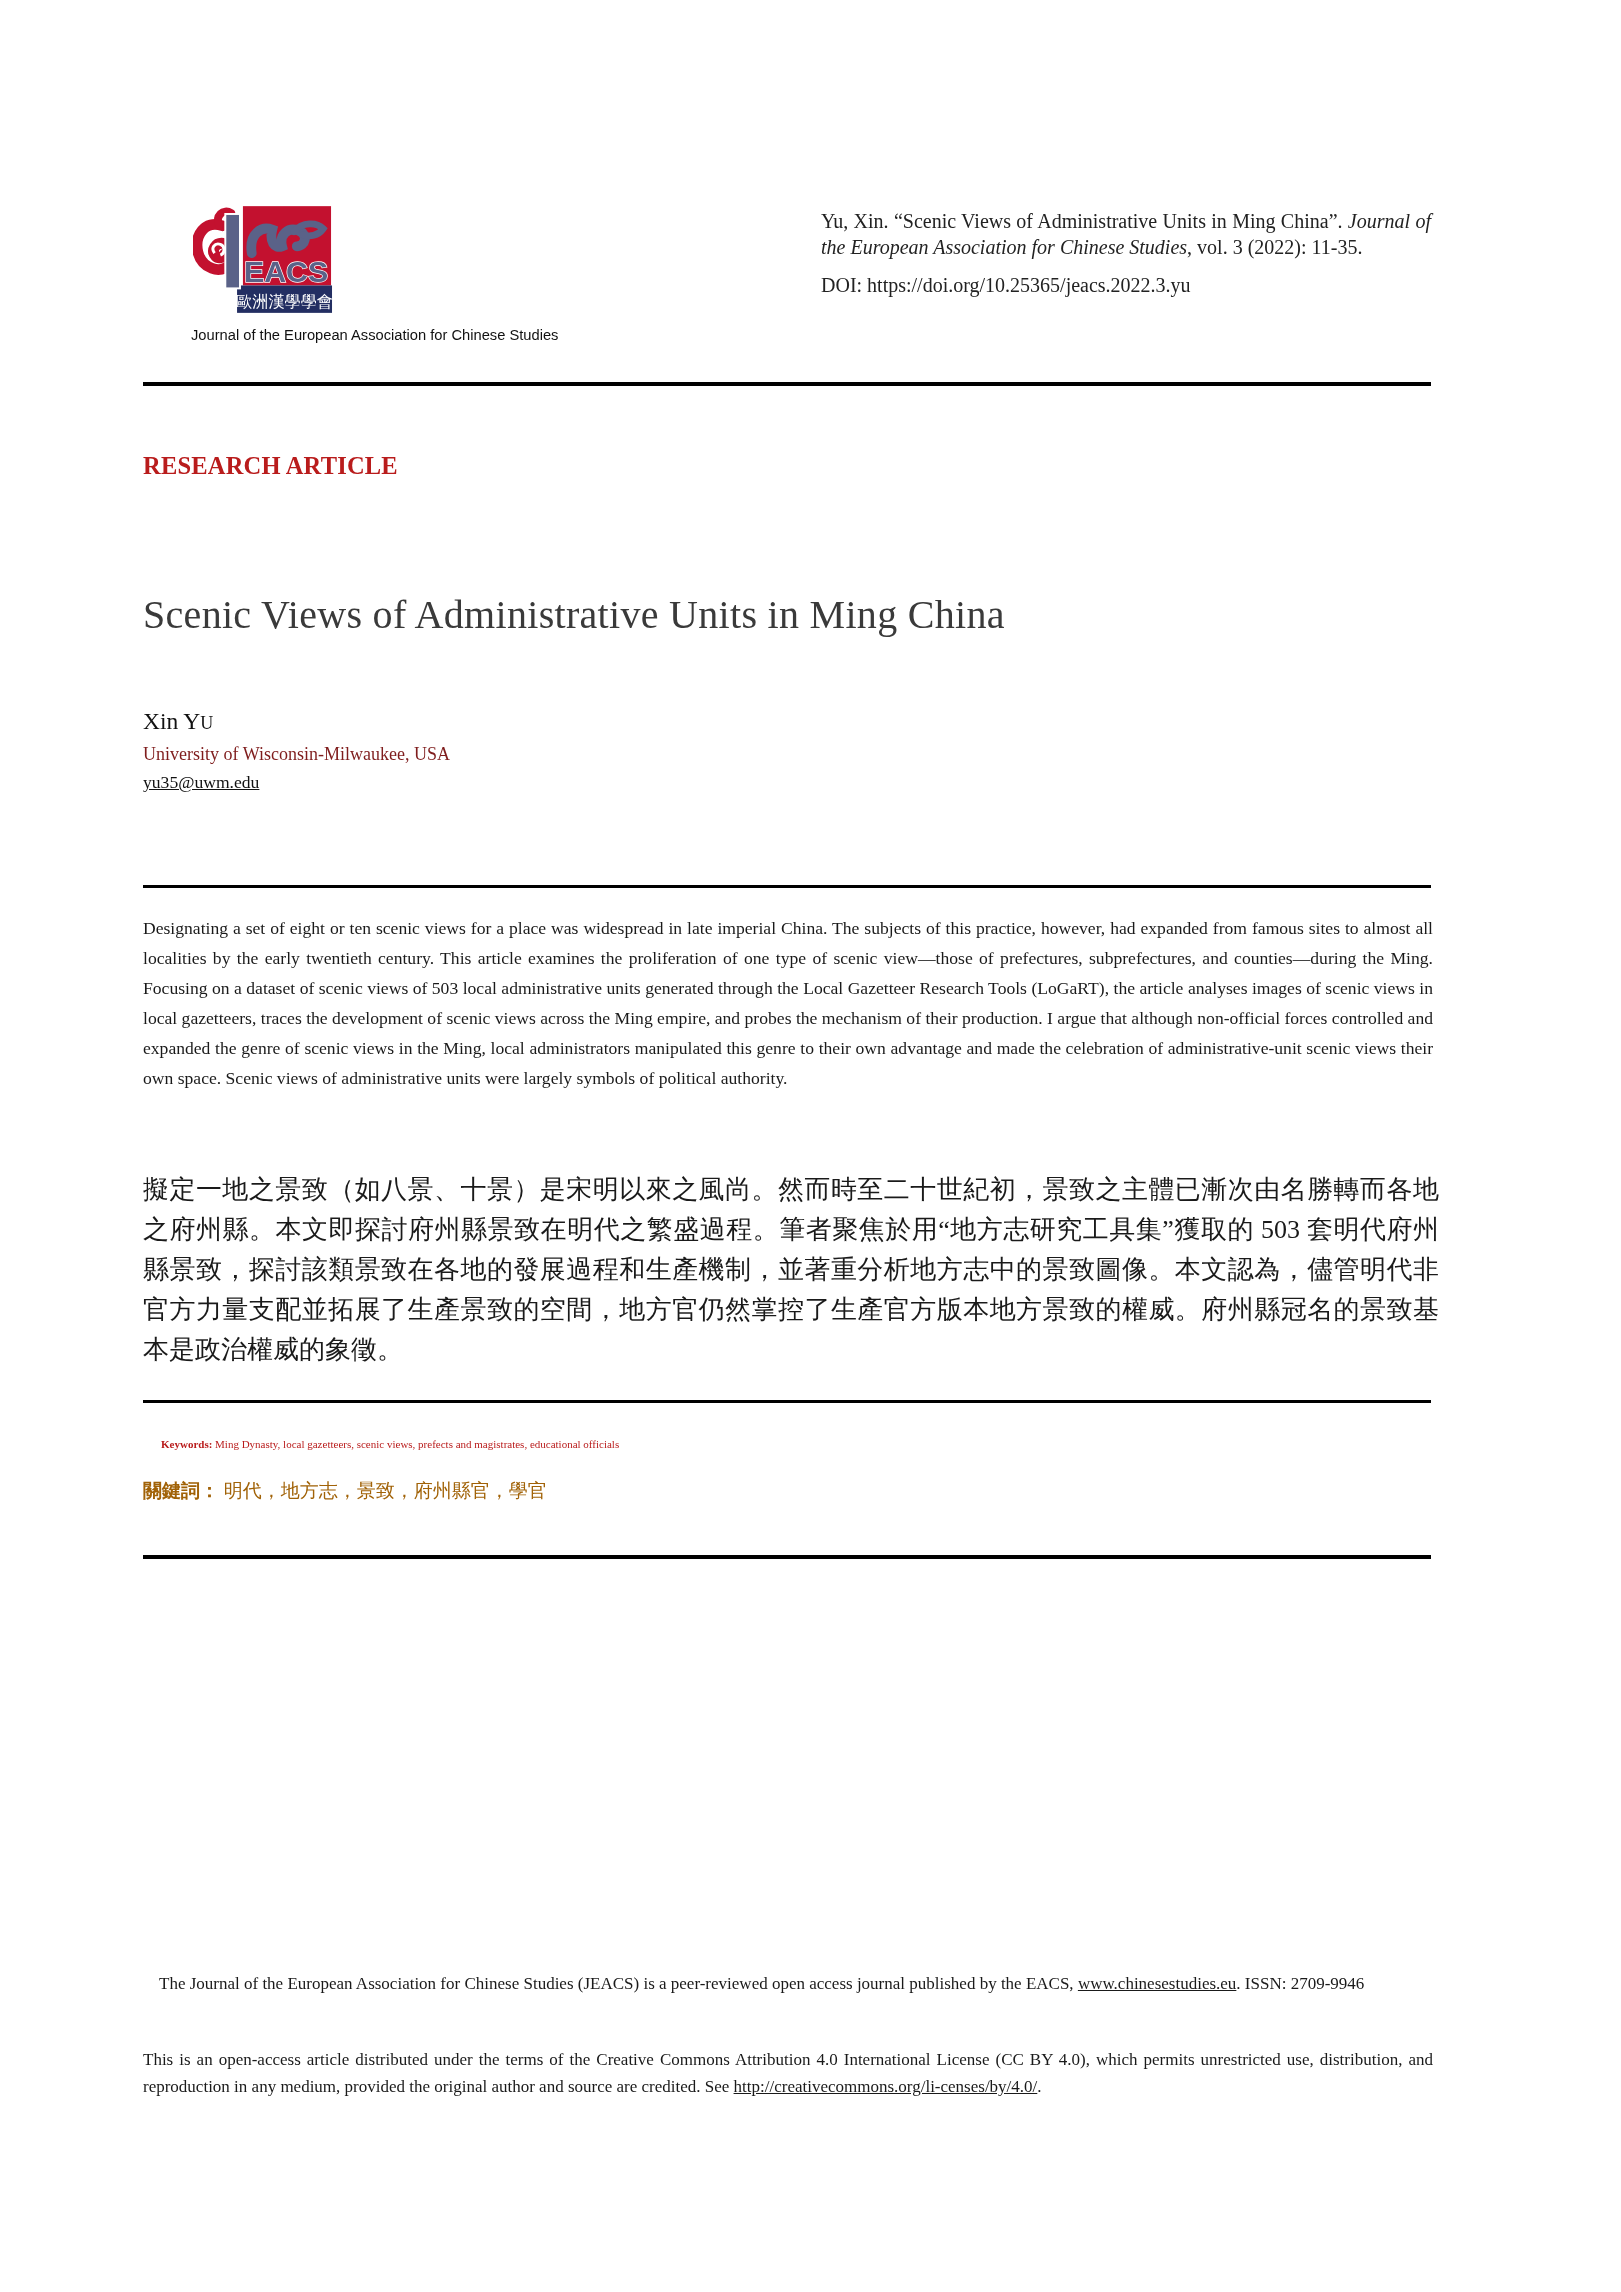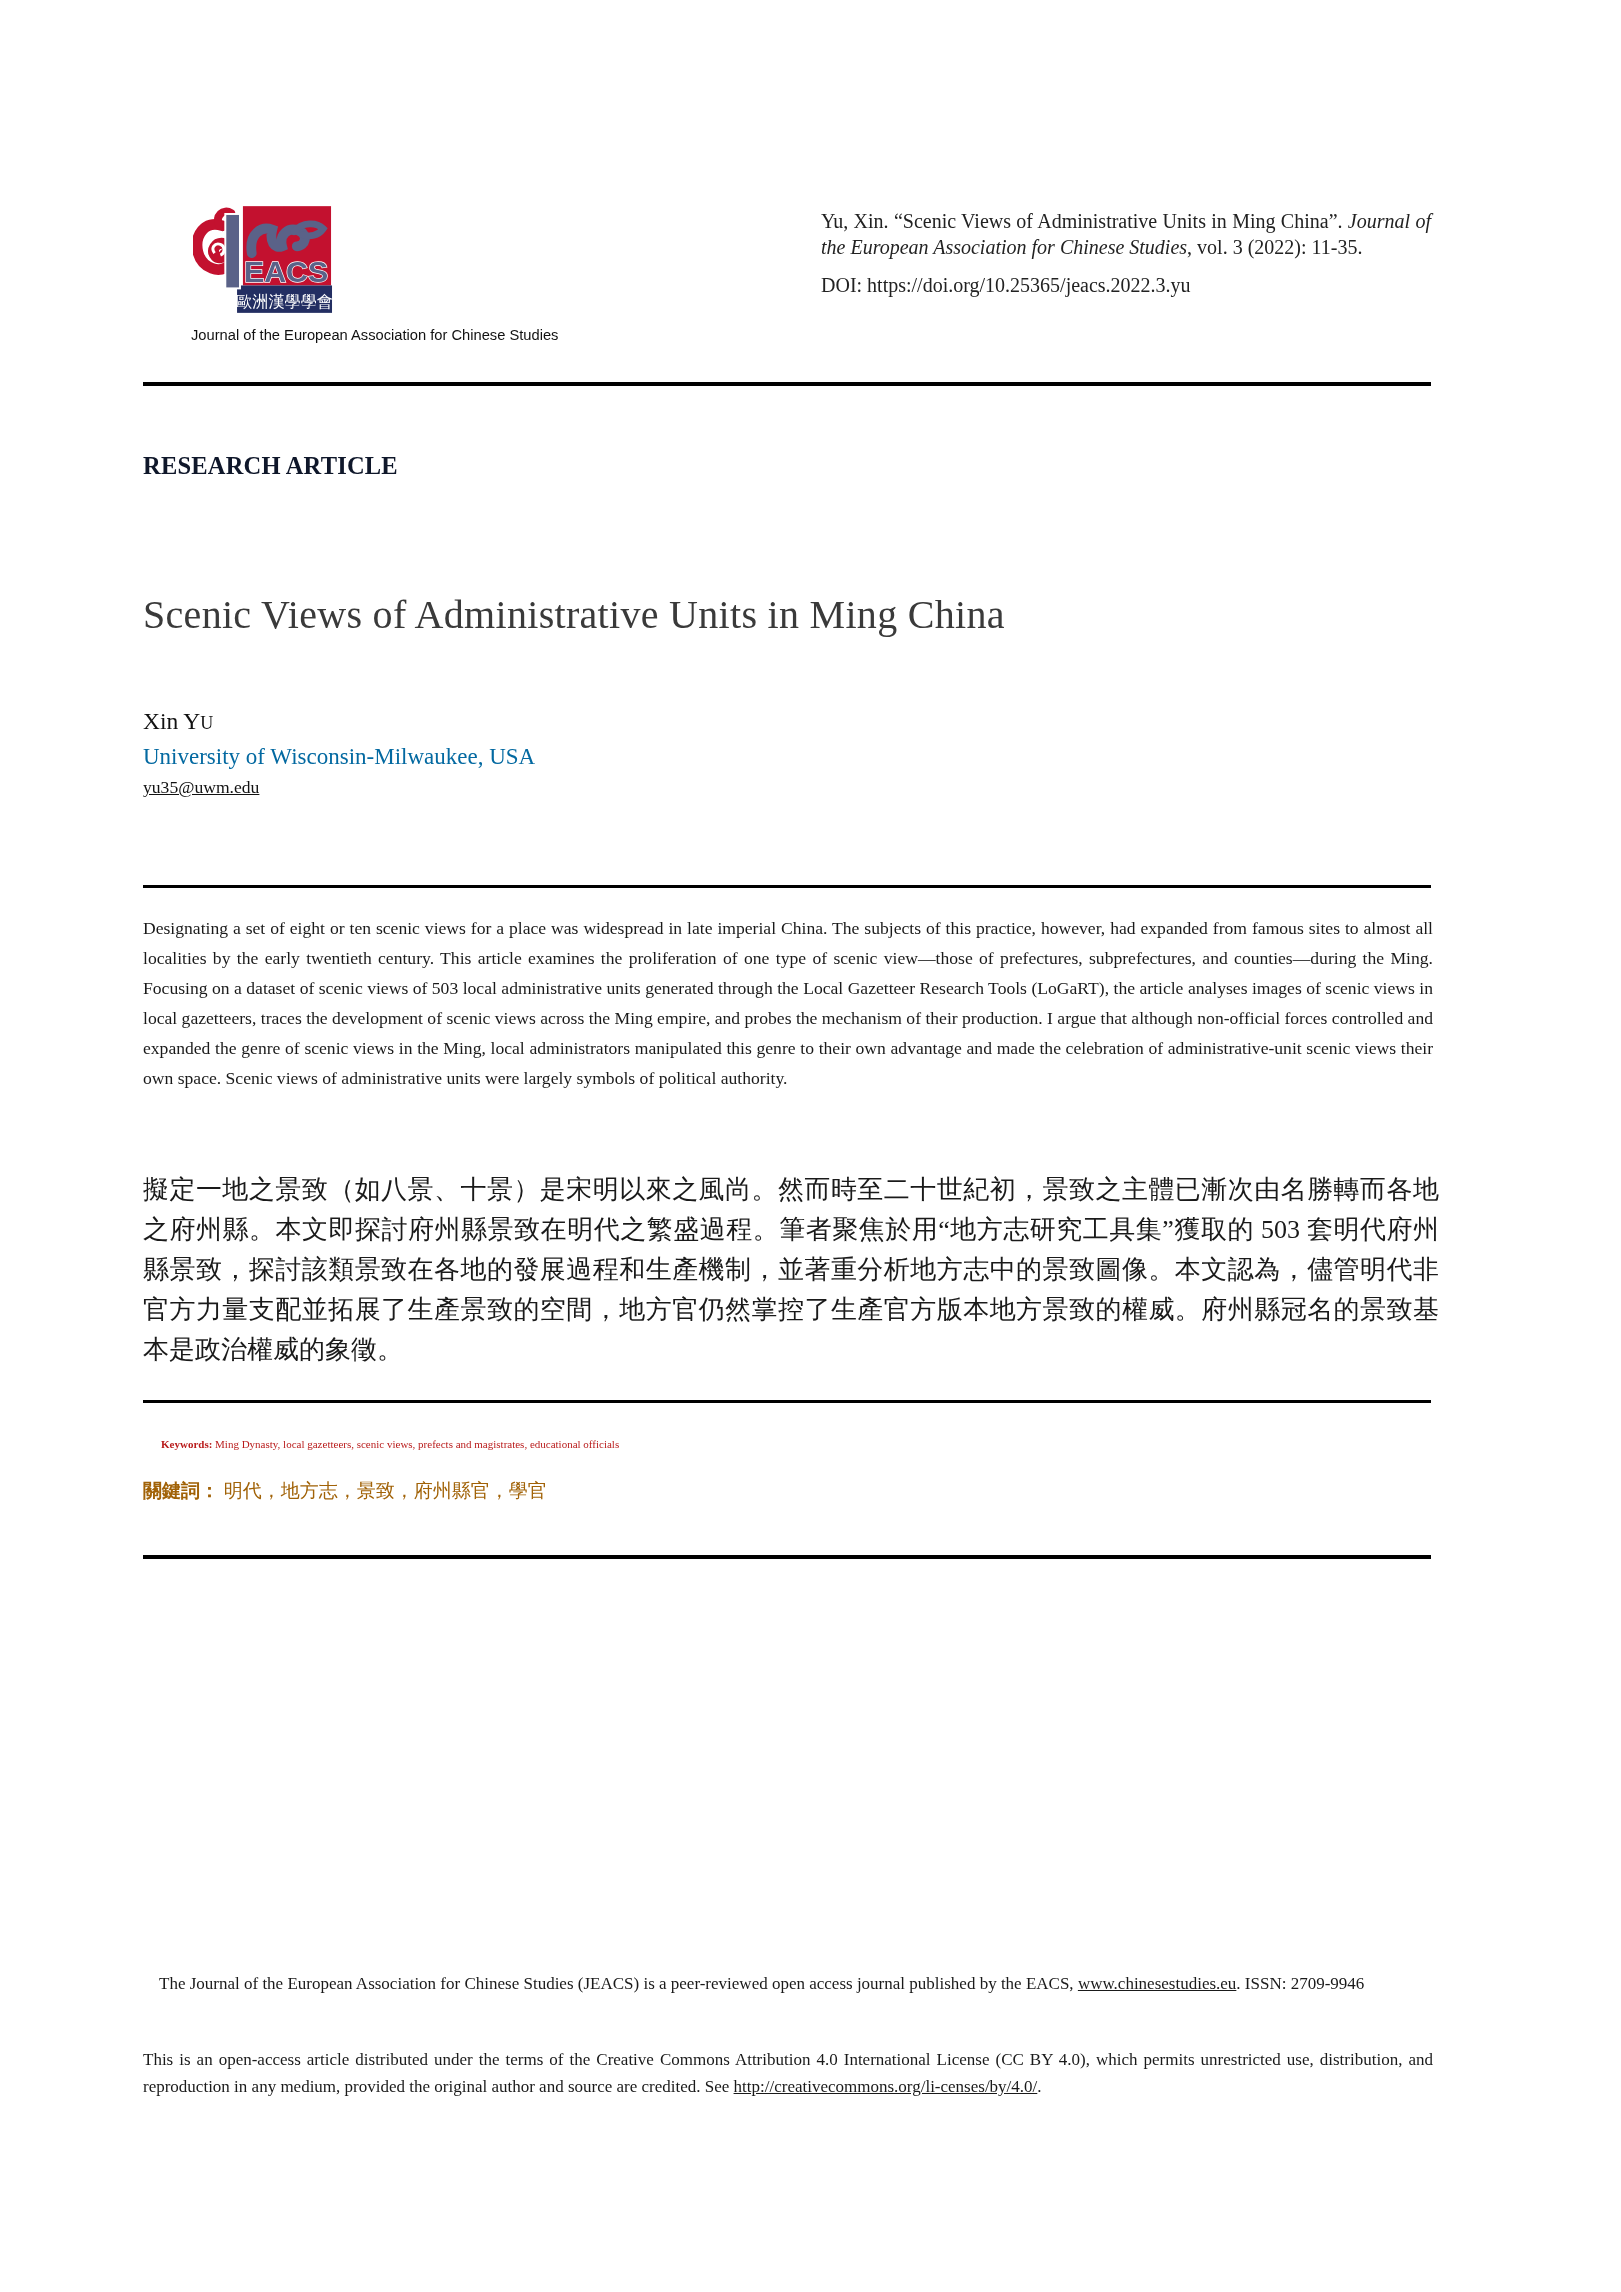--- a/index.html
+++ b/index.html
@@ -25,30 +25,30 @@
 
   .rule { position:absolute; left:143px; width:1288px; background:#000; }
   .rule-header   { top:382px;  height:3.9px; }
   .rule-abstract { top:885px;  height:2.9px; }
   .rule-kw-top   { top:1400px; height:2.9px; }
   .rule-kw-bot   { top:1555px; height:3.9px; }
 
   
   .kicker {
     position:absolute; left:143px; top:452px;
-    font-size:24.5px; font-weight:bold; color:#0f172a; letter-spacing:0.2px;
+    font-size:24.5px; font-weight:bold; color:#b91c1c; letter-spacing:0.2px;
   }
   .title {
     position:absolute; left:143px; top:591px; white-space:nowrap;
     font-size:40px; font-weight:400; color:#3a3a3a; letter-spacing:0.3px;
   }
   .author-block { position:absolute; left:143px; top:708px; }
   .author-name { font-size:23.5px; color:#111; }
   .author-name .smallcap { font-size:18px; }
-  .affiliation { font-size:23px; margin-top:8.8px; color:#0369a1; }
+  .affiliation { font-size:18px; margin-top:8.8px; color:#7f1d1d; }
   .email-line { margin-top:6.9px; }
   .email-link { font-size:17.6px; color:#111; text-decoration:underline; cursor:pointer; }
 
   
   .abstract-en {
     position:absolute; left:143px; top:913px; width:1290px;
     font-size:17.6px; line-height:30px; text-align:justify; color:#1a1a1a;
   }
   .abstract-zh {
     position:absolute; left:143px; top:1170px; width:1296px;

